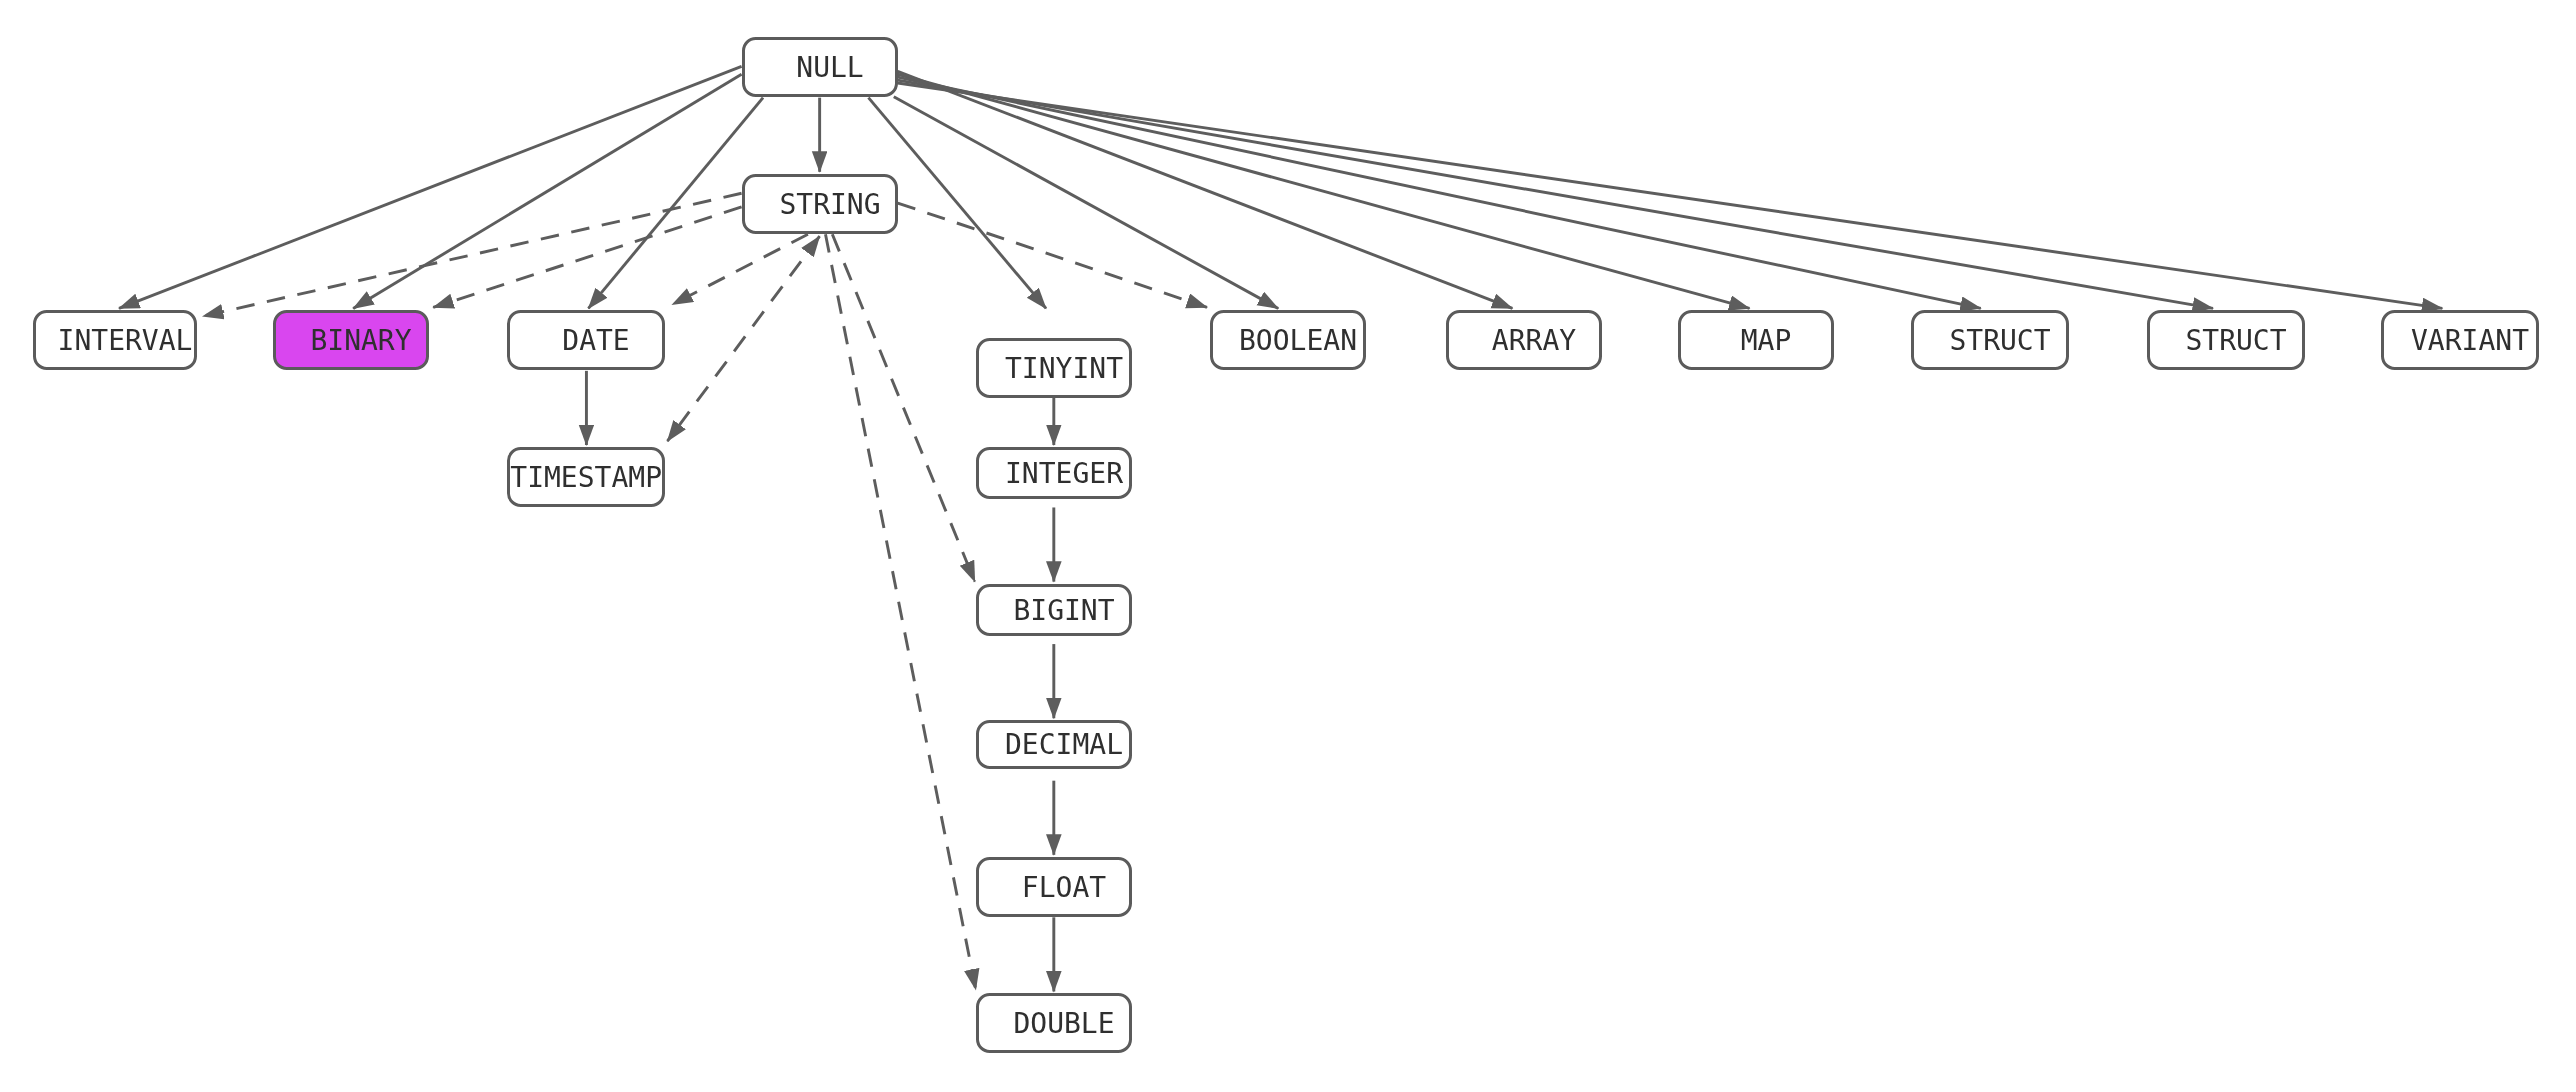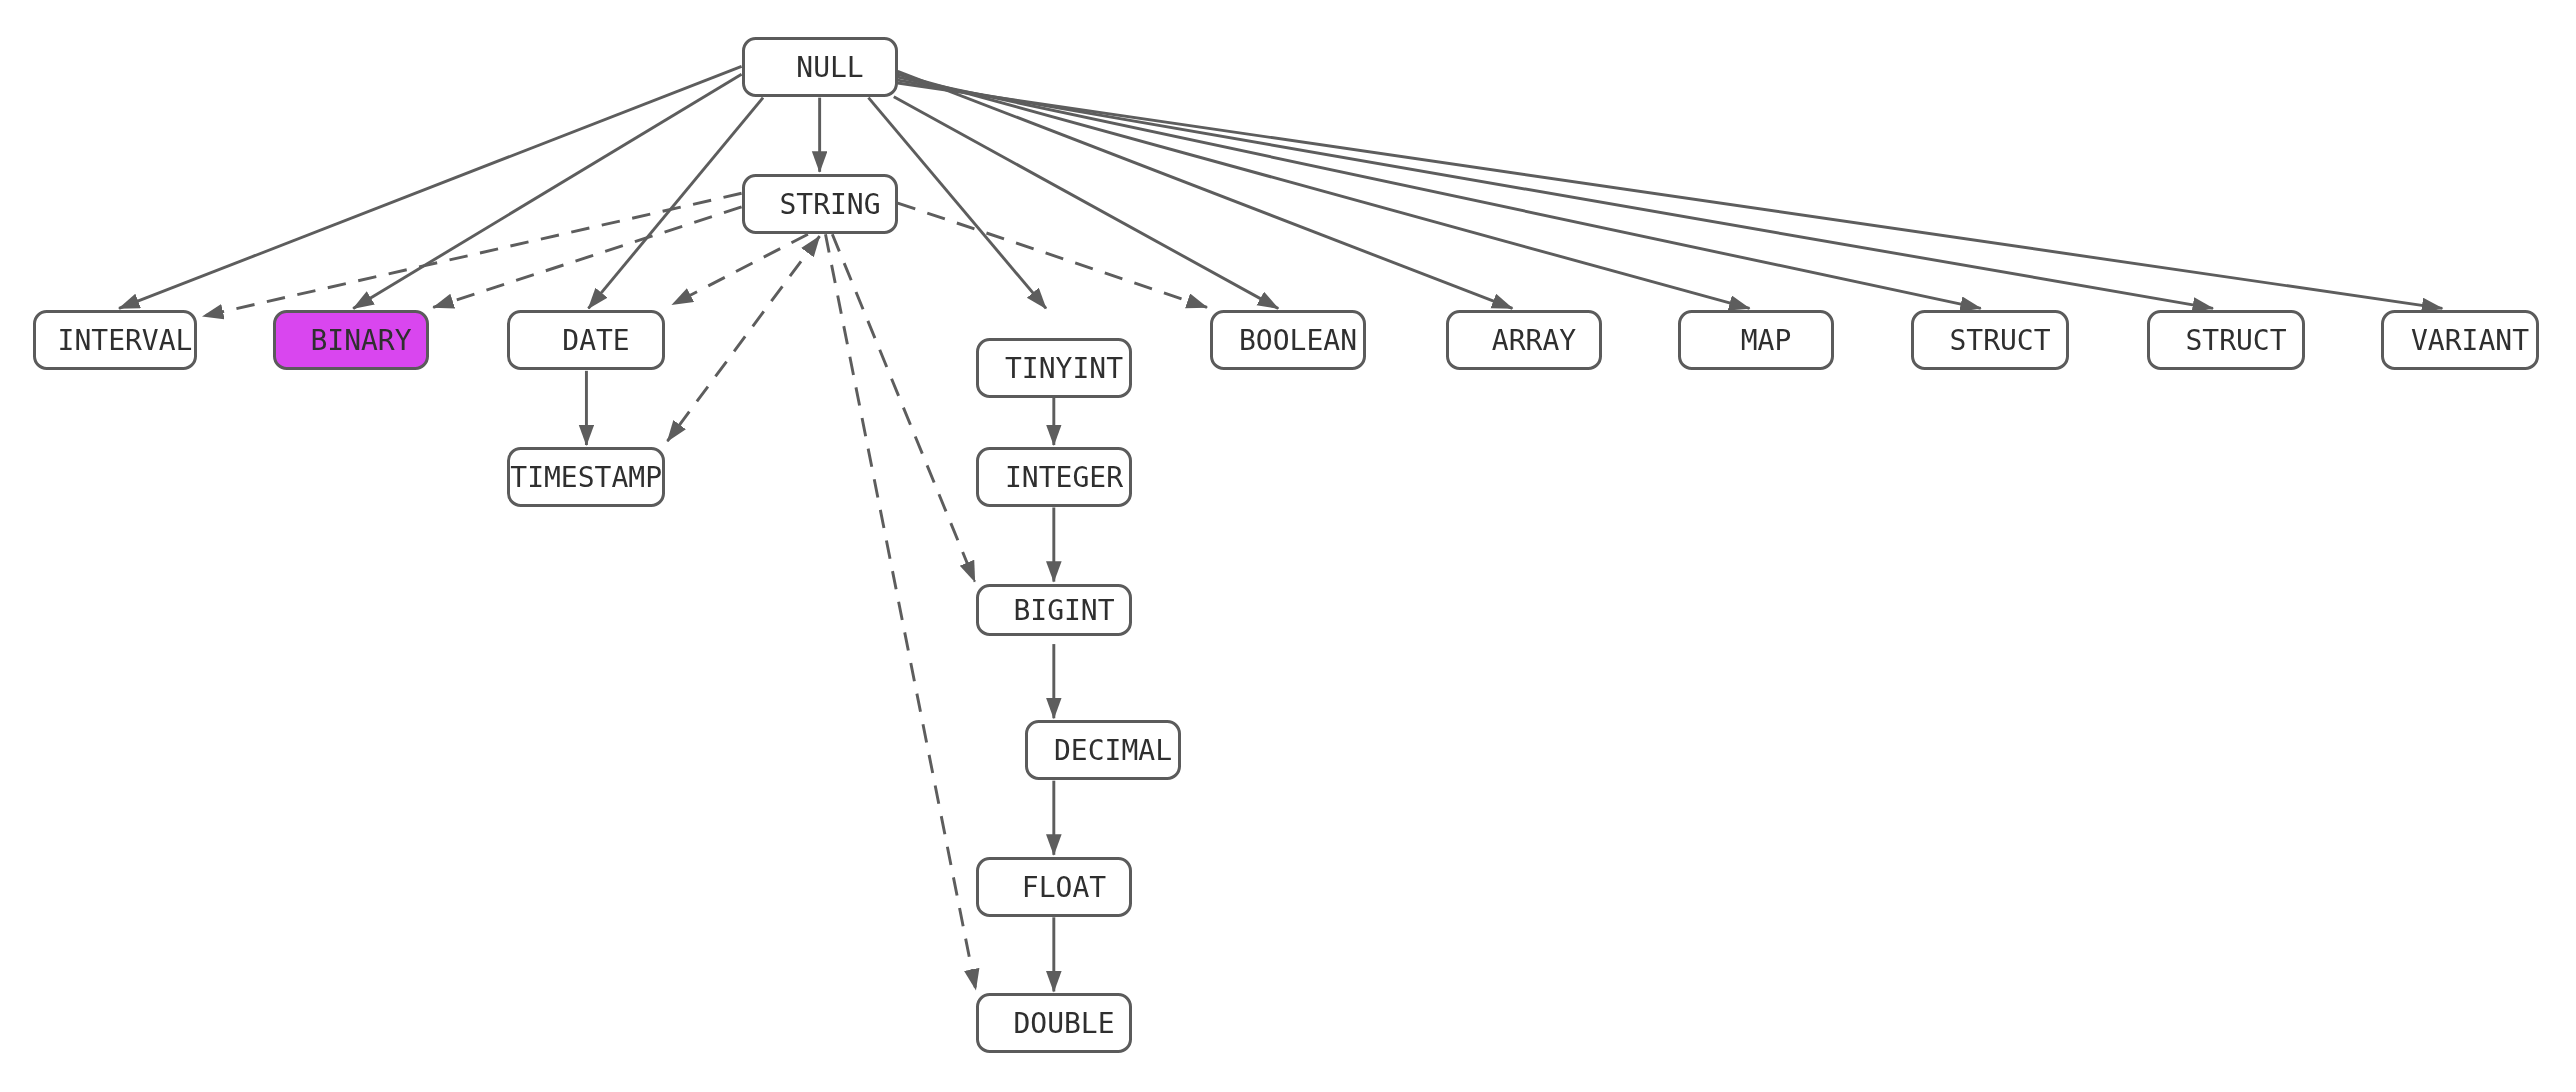--- a/index.html
+++ b/index.html
@@ -107,27 +107,27 @@
     </div>
     <div class="node" style="left: 2147px; top: 310px; width: 158px; height: 60px; border-color: rgb(91, 91, 91); background: rgb(255, 255, 255); color: rgb(47, 47, 47);">
       <span>STRUCT</span>
     </div>
     <div class="node" style="left: 2381px; top: 310px; width: 158px; height: 60px; border-color: rgb(91, 91, 91); background: rgb(255, 255, 255); color: rgb(47, 47, 47);">
       <span>VARIANT</span>
     </div>
     <div class="node" style="left: 507px; top: 447px; width: 158px; height: 60px; border-color: rgb(91, 91, 91); background: rgb(255, 255, 255); color: rgb(47, 47, 47); justify-content: flex-end;">
       <span>TIMESTAMP</span>
     </div>
-    <div class="node" style="left: 976px; top: 447px; width: 156px; height: 60px; border-color: rgb(91, 91, 91); background: rgb(255, 255, 255); color: rgb(47, 47, 47);">
+    <div class="node" style="left: 976px; top: 447px; width: 156px; height: 52px; border-color: rgb(91, 91, 91); background: rgb(255, 255, 255); color: rgb(47, 47, 47);">
       <span>INTEGER</span>
     </div>
     <div class="node" style="left: 976px; top: 584px; width: 156px; height: 52px; border-color: rgb(91, 91, 91); background: rgb(255, 255, 255); color: rgb(47, 47, 47);">
       <span>BIGINT</span>
     </div>
-    <div class="node" style="left: 1025px; top: 720px; width: 156px; height: 60px; border-color: rgb(91, 91, 91); background: rgb(255, 255, 255); color: rgb(47, 47, 47);">
+    <div class="node" style="left: 976px; top: 720px; width: 156px; height: 49px; border-color: rgb(91, 91, 91); background: rgb(255, 255, 255); color: rgb(47, 47, 47);">
       <span>DECIMAL</span>
     </div>
     <div class="node" style="left: 976px; top: 857px; width: 156px; height: 60px; border-color: rgb(91, 91, 91); background: rgb(255, 255, 255); color: rgb(47, 47, 47);">
       <span>FLOAT</span>
     </div>
     <div class="node" style="left: 976px; top: 993px; width: 156px; height: 60px; border-color: rgb(91, 91, 91); background: rgb(255, 255, 255); color: rgb(47, 47, 47);">
       <span>DOUBLE</span>
     </div>
   </div>
 

